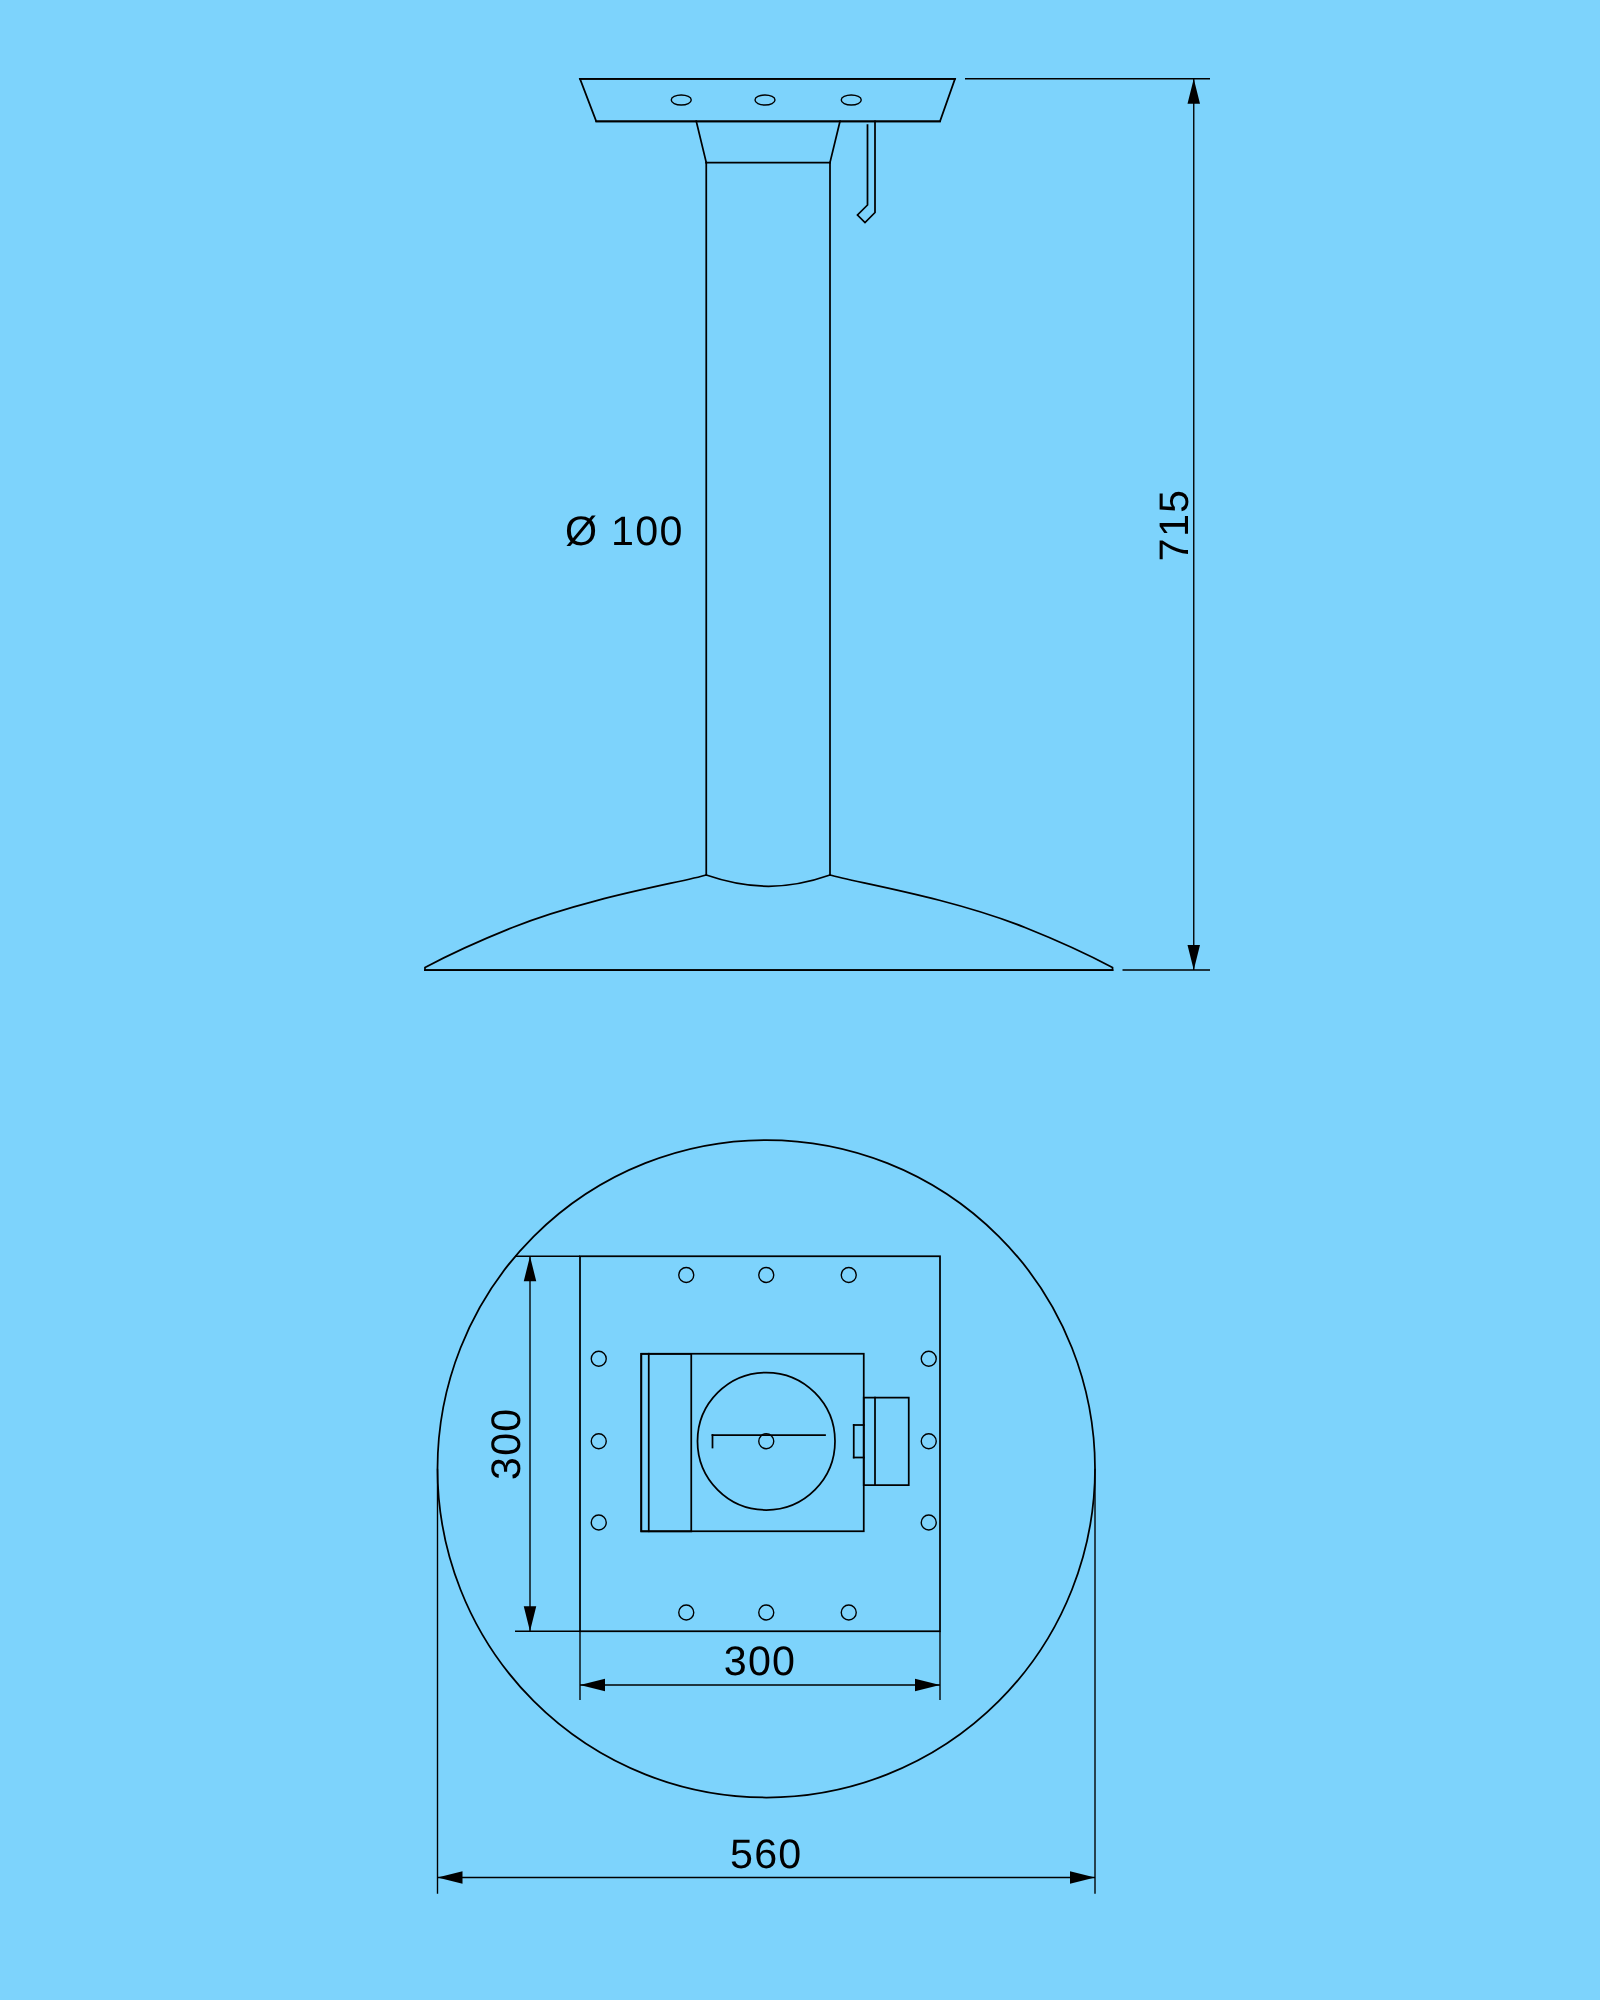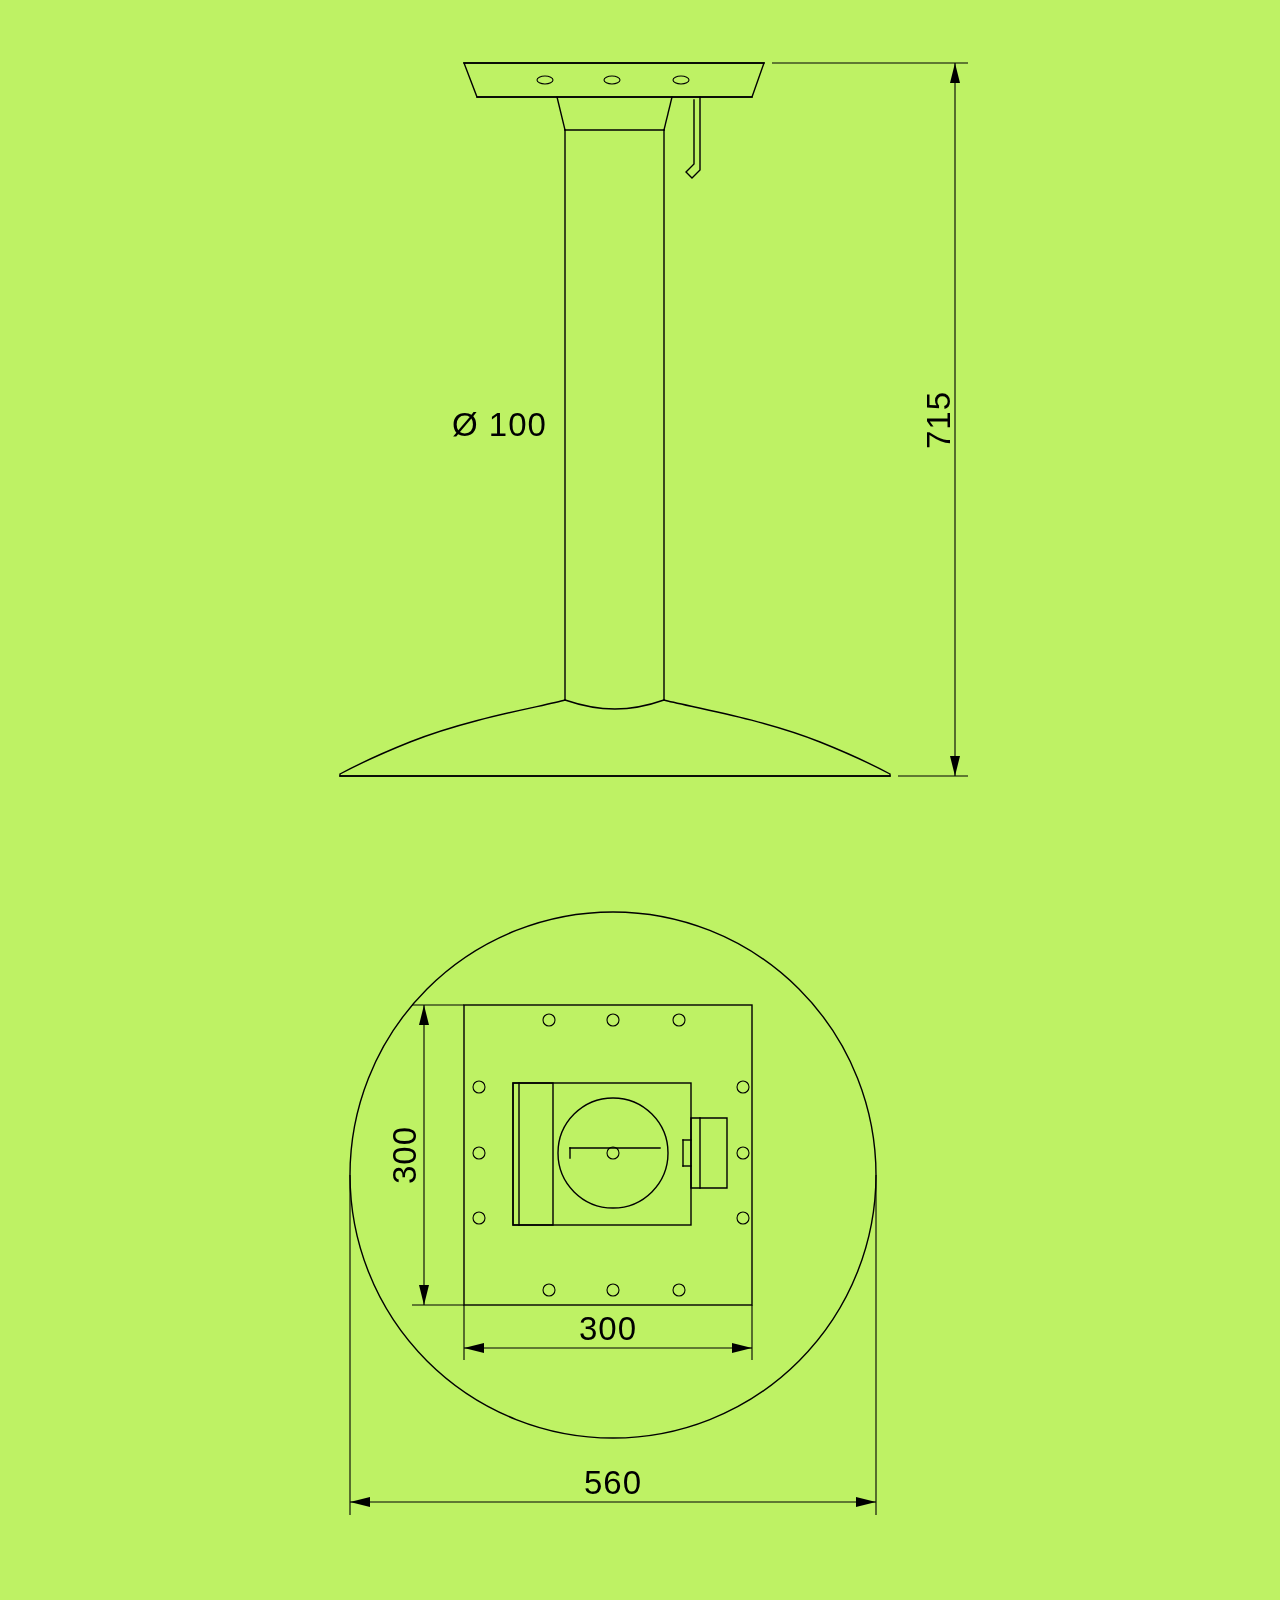--- a/index.html
+++ b/index.html
@@ -11,21 +11,21 @@
     width: 1280px;
     height: 1600px;
     font-family: "Liberation Sans", sans-serif;
     color: #000000;
     overflow: hidden;
   }
   #sheet {
     position: relative;
     width: 1280px;
     height: 1600px;
-    background: #bef264;
+    background: #7dd3fc;
     text-align: center;
   }
   svg#drawing {
     position: absolute;
     left: 0;
     top: 0;
     width: 1280px;
     height: 1600px;
   }
   .ln {

